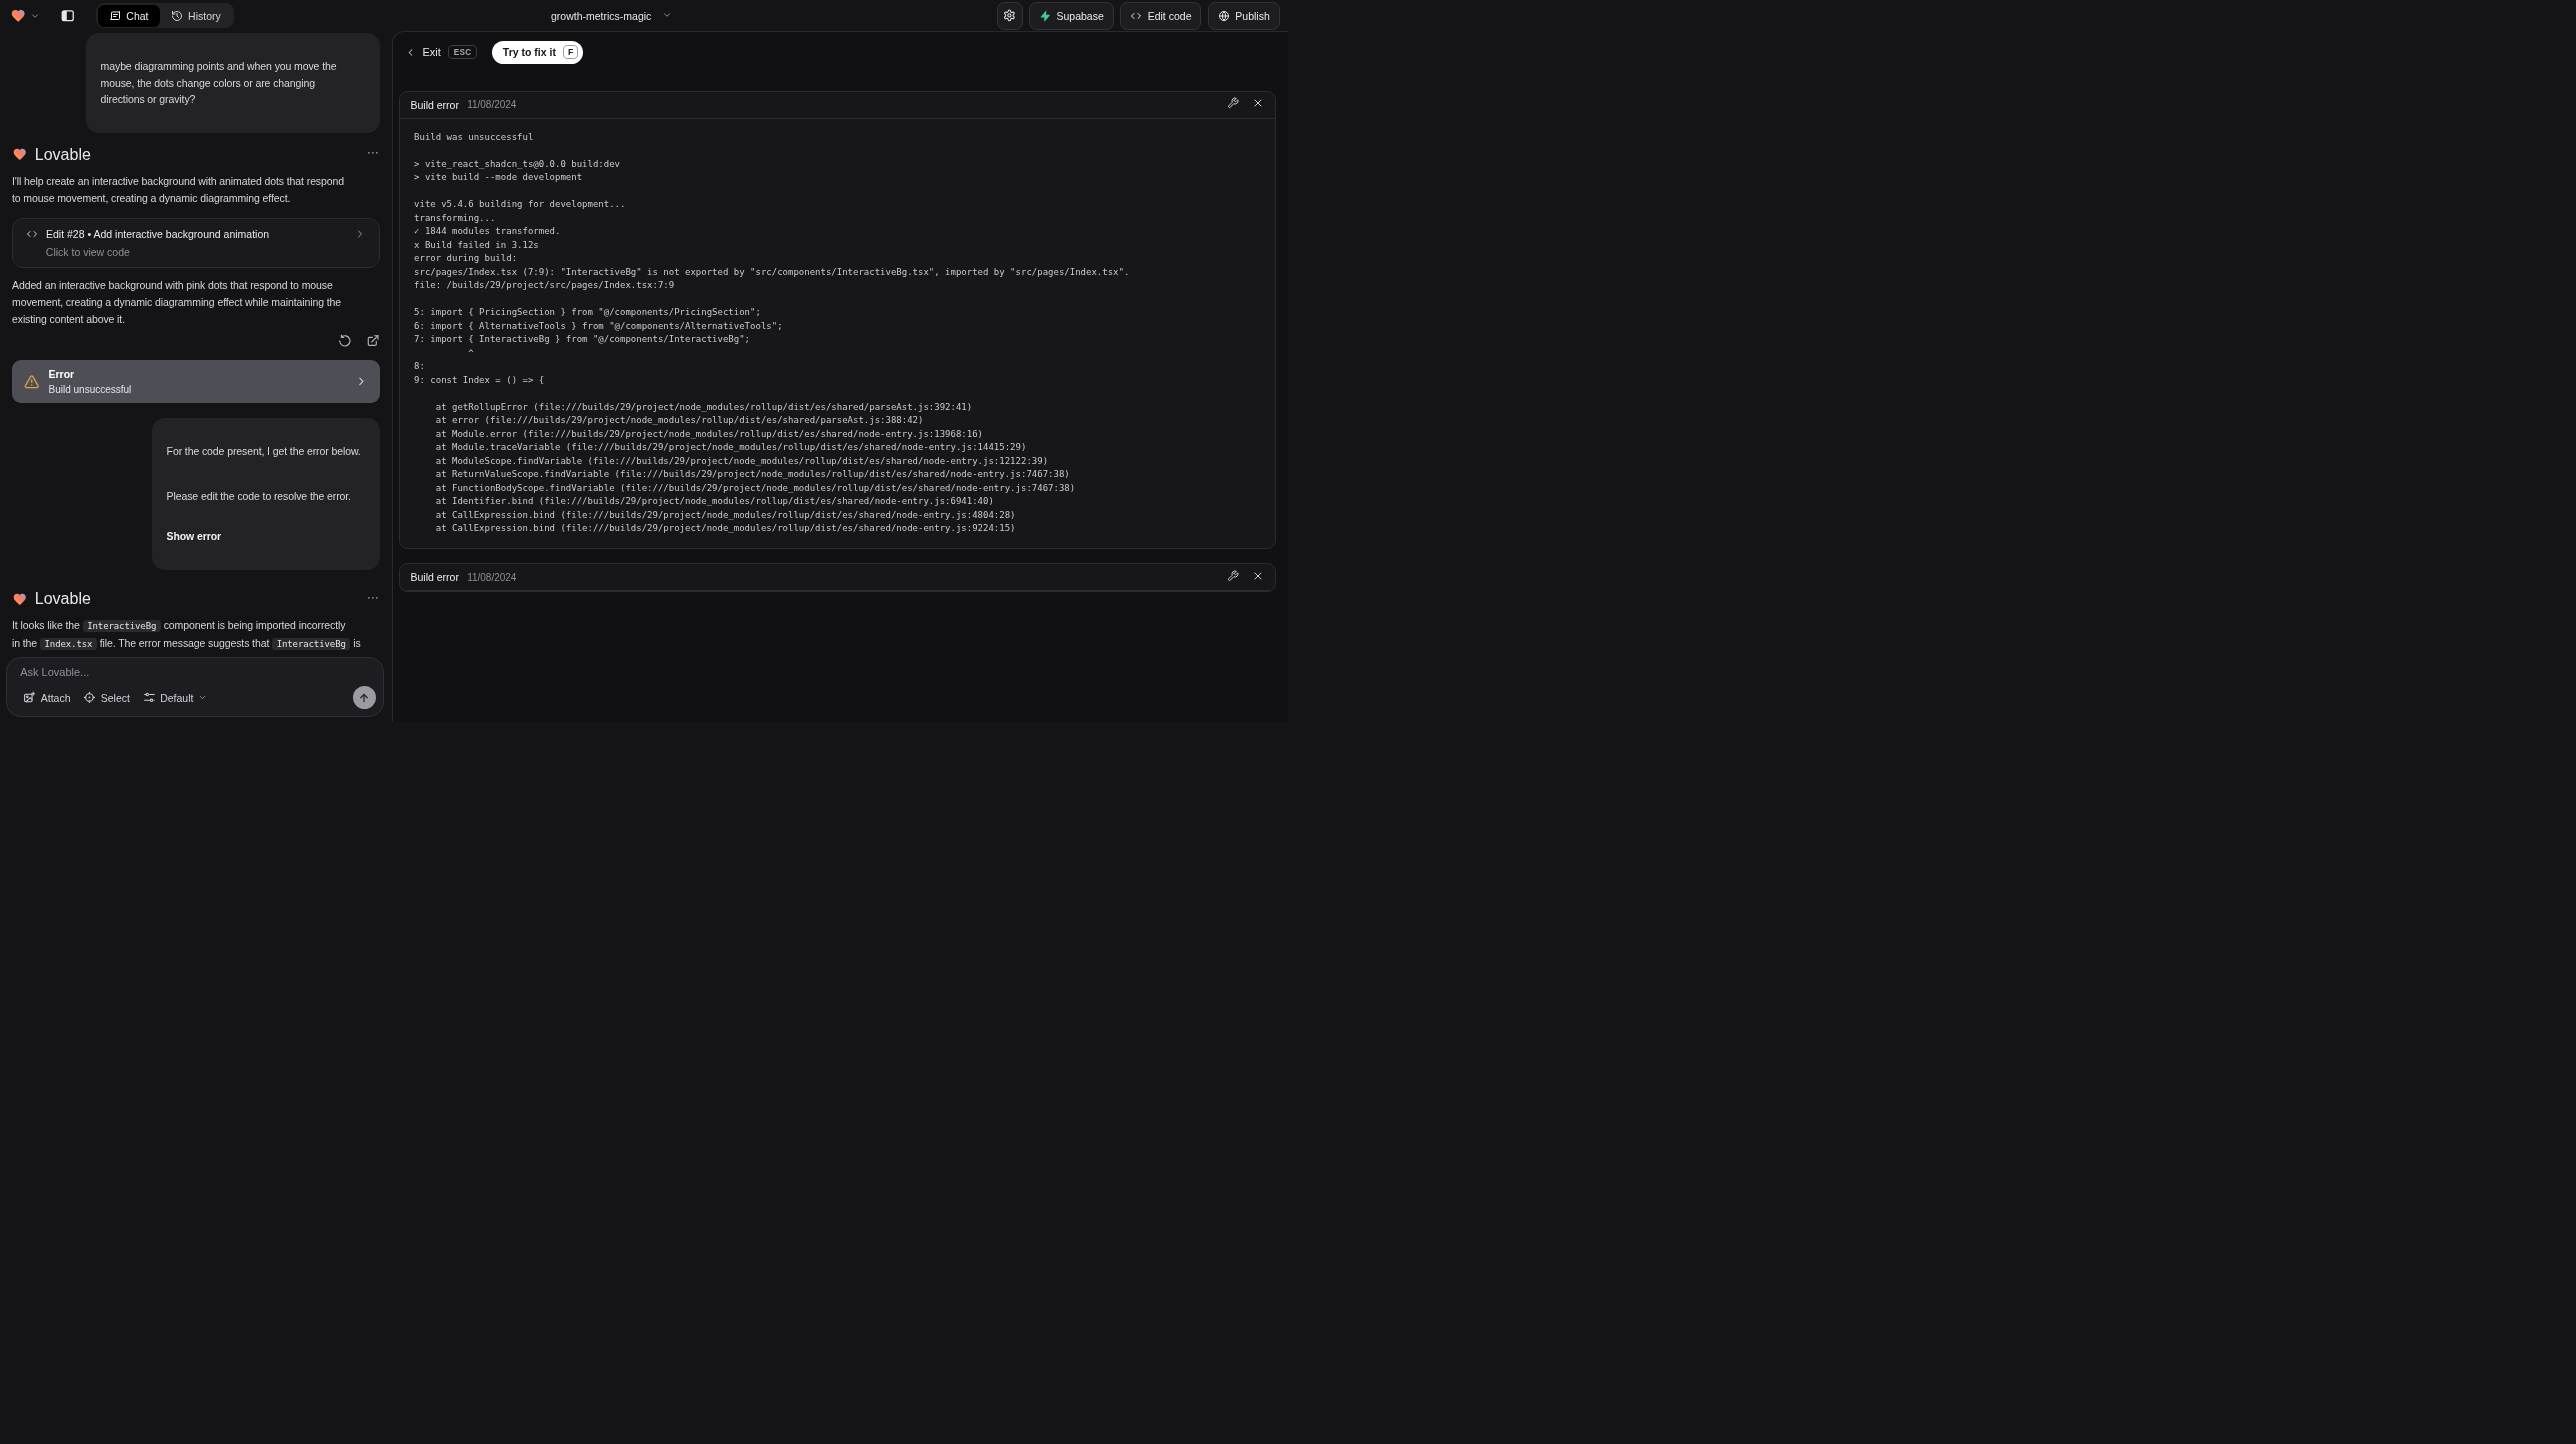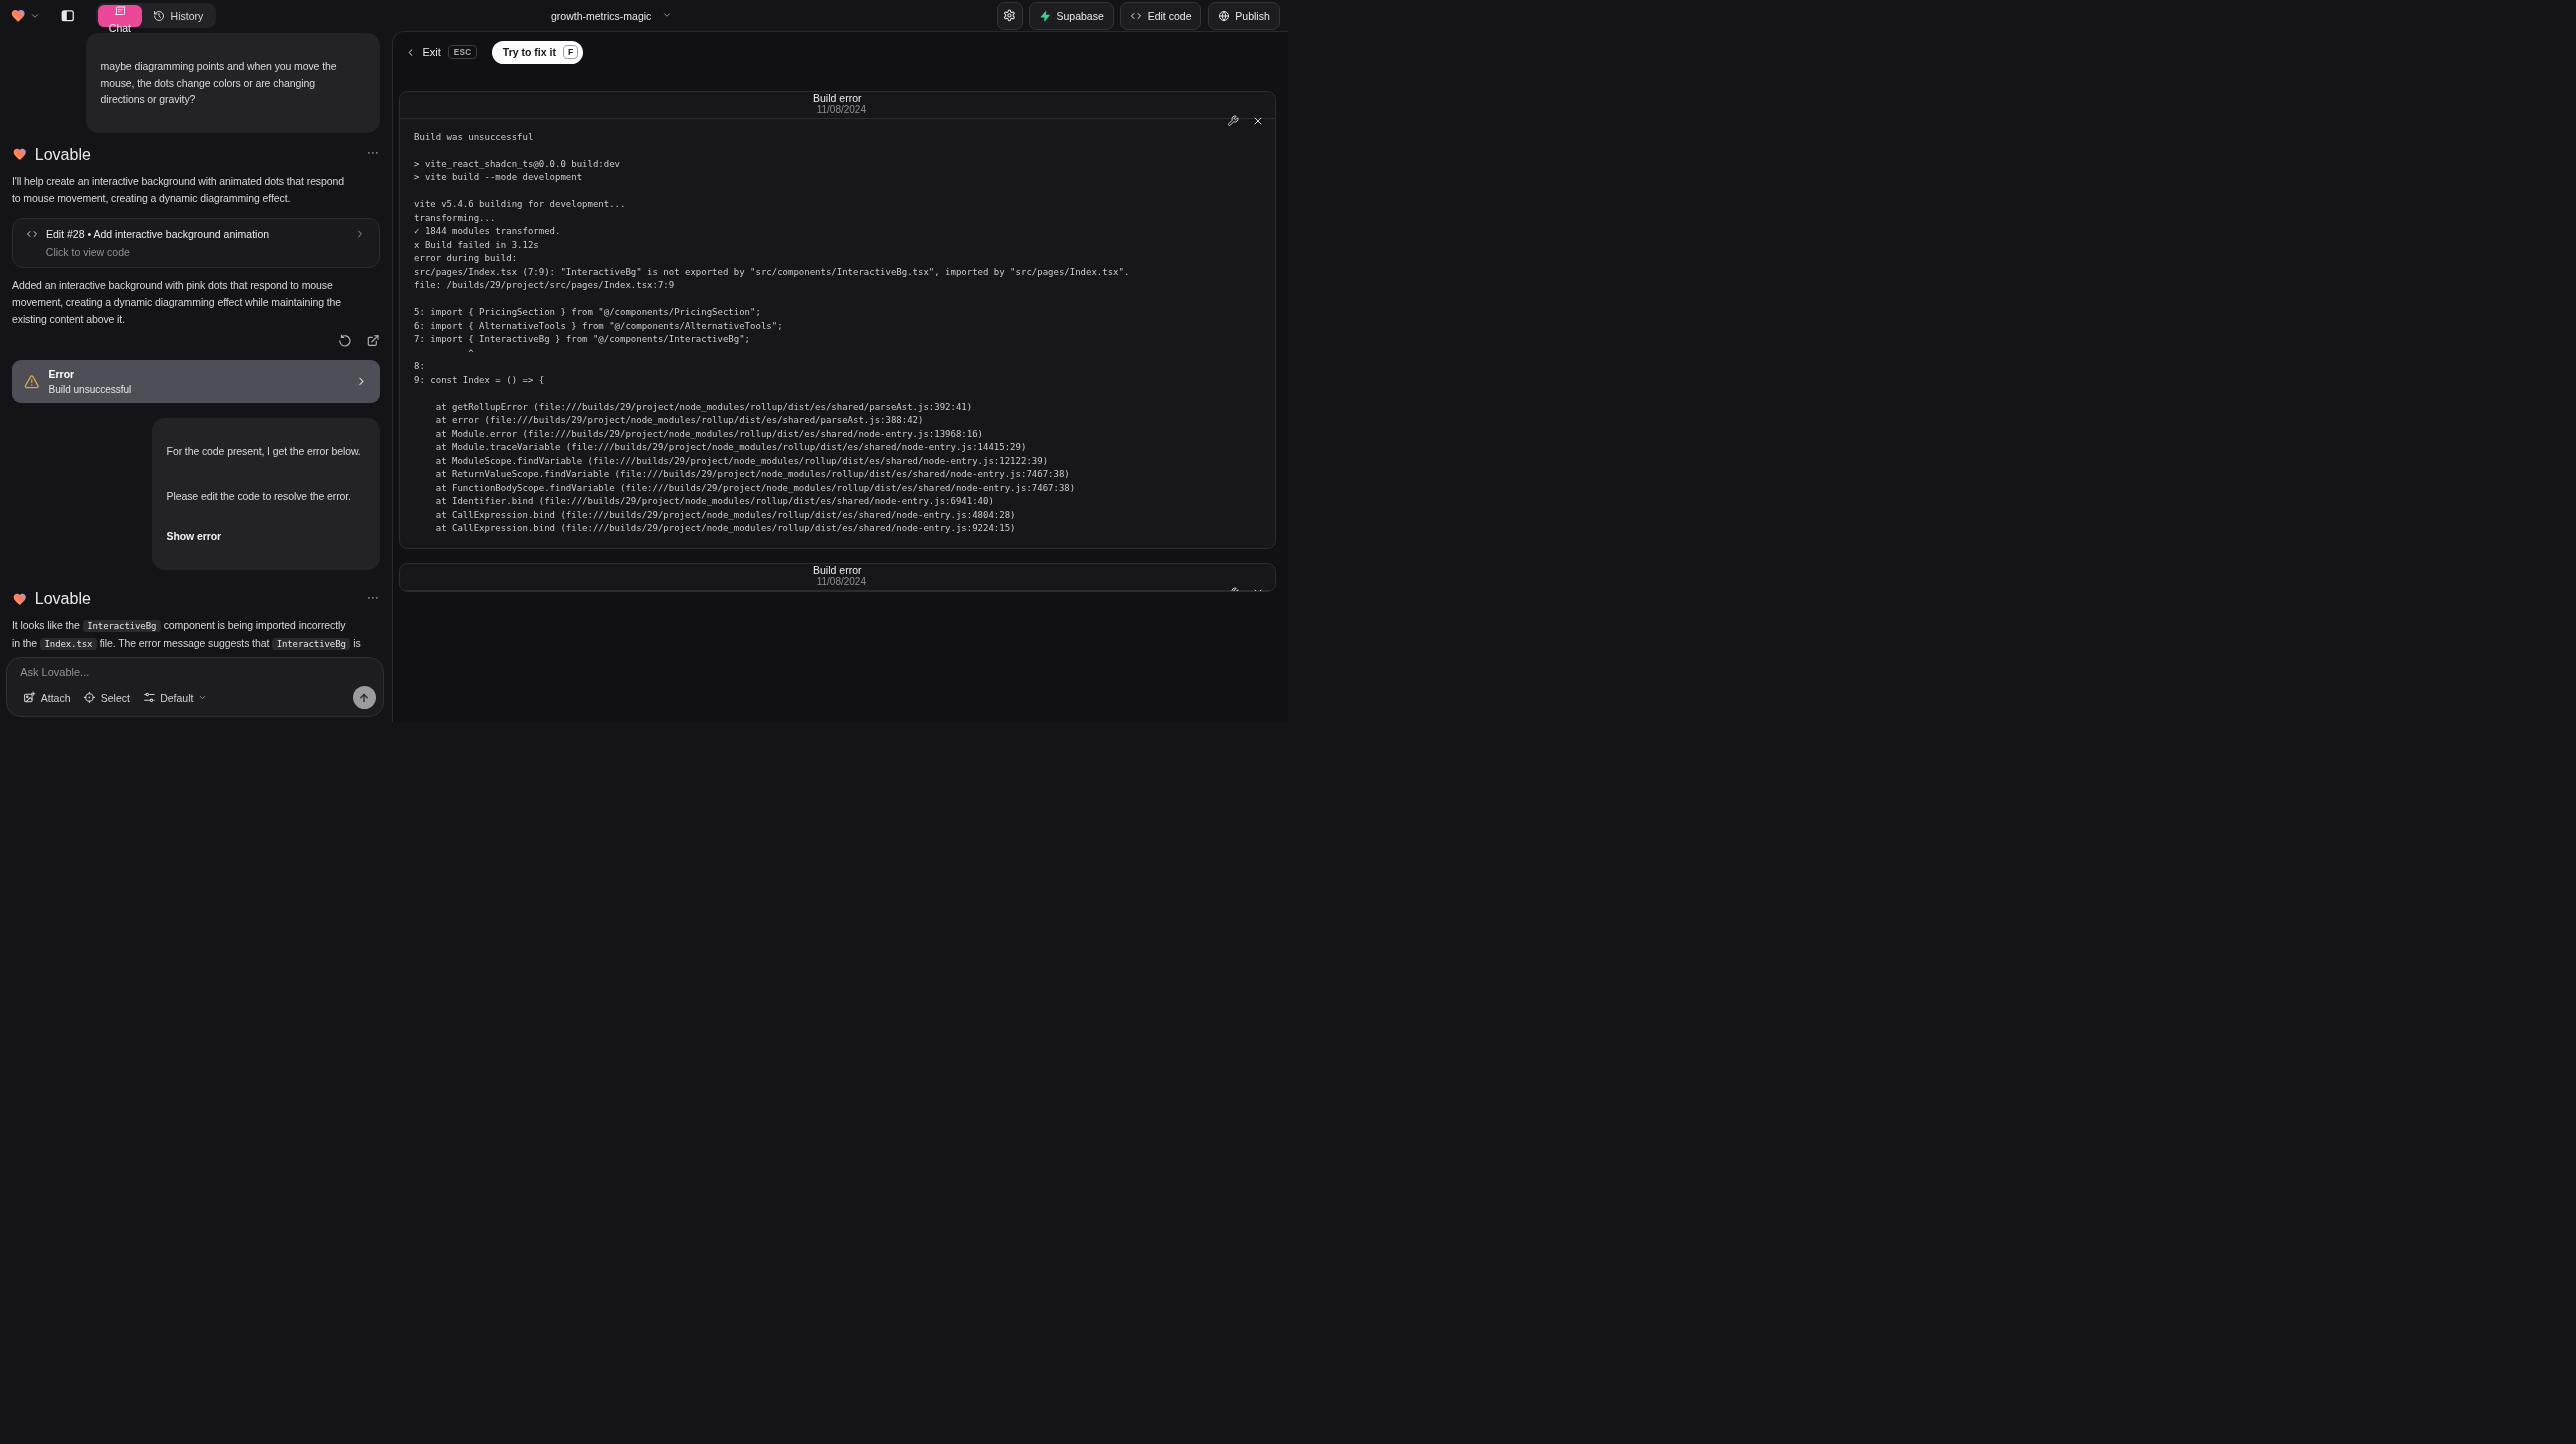--- a/index.html
+++ b/index.html
@@ -25,21 +25,21 @@
     background: none; border: 0; color: #e8e8ec; border-radius: 6.4px; margin-left: 7.3px;
   }
   .seg {
     display: flex; align-items: center; background: #232327; border-radius: 8.2px;
     padding: 1.8px; margin-left: 9px; height: 25.5px;
   }
   .seg-item {
     display: flex; align-items: center; gap: 5.5px; padding: 0 11px; height: 22px;
     border-radius: 6.4px; font-size: 10.5px; color: #d2d2d8; background: transparent; border: 0;
   }
-  .seg-item.active { background: #ec4899; color: #f1f1f4; flex-direction: column; }
+  .seg-item.active { background: #000000; color: #f1f1f4; }
   .tb-center {
     position: absolute; left: 551px; top: 0; height: 31px;
     display: flex; align-items: center; gap: 11px;
   }
   .tb-center .proj { font-size: 10.5px; color: #e6e6ea; }
   .tb-right { margin-left: auto; display: flex; align-items: center; gap: 6.4px; }
   .tb-btn {
     display: flex; align-items: center; gap: 5.5px; height: 28px; padding: 0 9px;
     background: #1d1d21; border: 0.9px solid #333338; border-radius: 7.3px;
     color: #e8e8ec; font-size: 10.5px;
@@ -136,21 +136,21 @@
   .fix-btn .kbd-f {
     border: 0.9px solid #9a9a9e; border-radius: 4.6px; width: 14.6px; height: 14.6px;
     display: flex; align-items: center; justify-content: center; font-size: 8.7px; font-weight: bold; color: #1b1b1e;
   }
 
   .error-card {
     margin: 0 12px 14.6px 5.5px; border: 0.9px solid #2b2b30; border-radius: 8.2px;
     background: #17171a; overflow: hidden;
   }
   .error-card.first { margin-top: 26.5px; }
-  .ec-head { display: flex; align-items: center; height: 27px; padding: 0 11px; border-bottom: 0.9px solid #2b2b30; flex-direction: column; }
+  .ec-head { display: flex; align-items: center; height: 27px; padding: 0 11px; border-bottom: 0.9px solid #2b2b30; }
   .ec-head .t { font-size: 10.5px; color: #ededf0; }
   .ec-head .d { font-size: 10px; color: #8d8d95; margin-left: 8.2px; }
   .ec-head .tools { margin-left: auto; display: flex; align-items: center; gap: 12.8px; }
   .ec-head .tools button { background: none; border: 0; color: #d2d2d7; }
   .ec-log {
     padding: 12px 14.6px; font-family: "DejaVu Sans Mono", monospace;
     font-size: 9px; line-height: 13.5px; color: #c9c9cf; white-space: pre; overflow: hidden;
   }
   .ec-log.wrap { white-space: pre-wrap; }
 </style>

